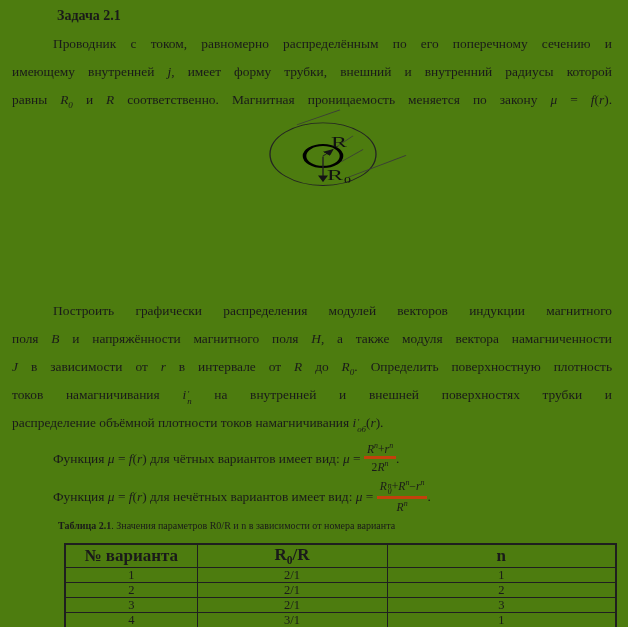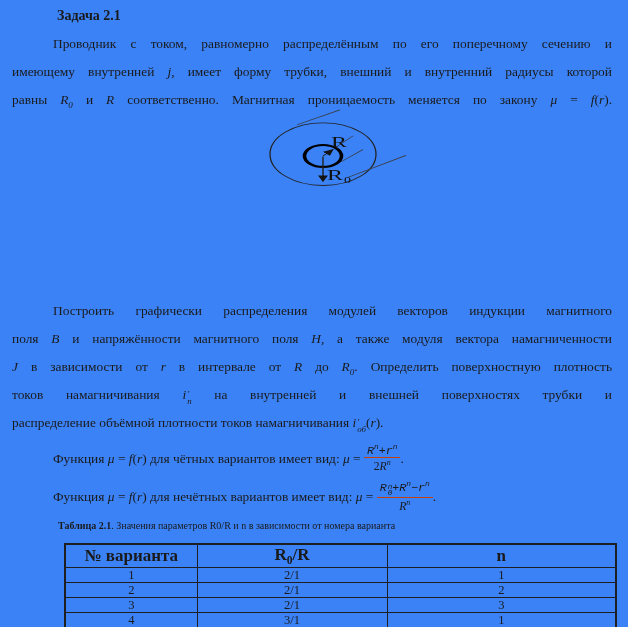--- a/index.html
+++ b/index.html
@@ -1,19 +1,19 @@
 <!DOCTYPE html>
 <html><head>
 <meta charset="utf-8">
 <style>
   * { margin:0; padding:0; box-sizing:border-box; }
   body { background:#888; font-family:"Liberation Serif", serif; }
   .page {
     position:relative; width:628px; height:627px; overflow:hidden;
-    background:#3b82f6; color:#1a1a1a; font-size:13.4px;
+    background:#4d7c0f; color:#1a1a1a; font-size:13.4px;
   }
   .doc-title { position:absolute; left:12px; top:6px; width:600px; padding-left:45px;
     font-weight:bold; font-size:14px; line-height:20px; }
   .para { position:absolute; left:12px; width:600px; }
   .line { height:28px; line-height:28px; text-align:justify; text-align-last:justify; overflow:hidden; }
   .line.indent { padding-left:41px; }
   .line.no-just { text-align:left; text-align-last:left; }
   #para1 { top:30px; }
   #para2 { top:297px; }
   .fig-caption { position:absolute; left:0; top:250px; width:628px; height:28px;
@@ -32,21 +32,21 @@
   
   .i { font-style:italic; }
   .b { font-weight:bold; }
   .sub  { vertical-align:sub;   font-size:68%; }
   .isub { vertical-align:sub;   font-size:68%; font-style:italic; }
   .isup { vertical-align:super; font-size:68%; font-style:italic; }
   .ss { display:inline-block; vertical-align:-0.38em; line-height:0.85; margin-left:1px; text-align:left; }
   .ssu, .ssd { display:block; font-size:66%; line-height:0.85; font-style:italic; }
   .frac { display:inline-block; vertical-align:middle; text-align:center;
     font-size:87%; line-height:1.15; transform:translateY(-2px); }
-  .fnum { display:block; border-bottom:1px solid #c2410c; padding:0 3px;font-family:Liberation Mono, monospace; }
+  .fnum { display:block; border-bottom:3px solid #c2410c; padding:0 3px; }
   .fden { display:block; padding:0 3px; }
   .figure-svg { position:absolute; left:228px; top:104px; }
 </style>
 </head>
 <body>
 
 <div class="page">
 
   <div class="doc-title">Задача 2.1</div>
 

